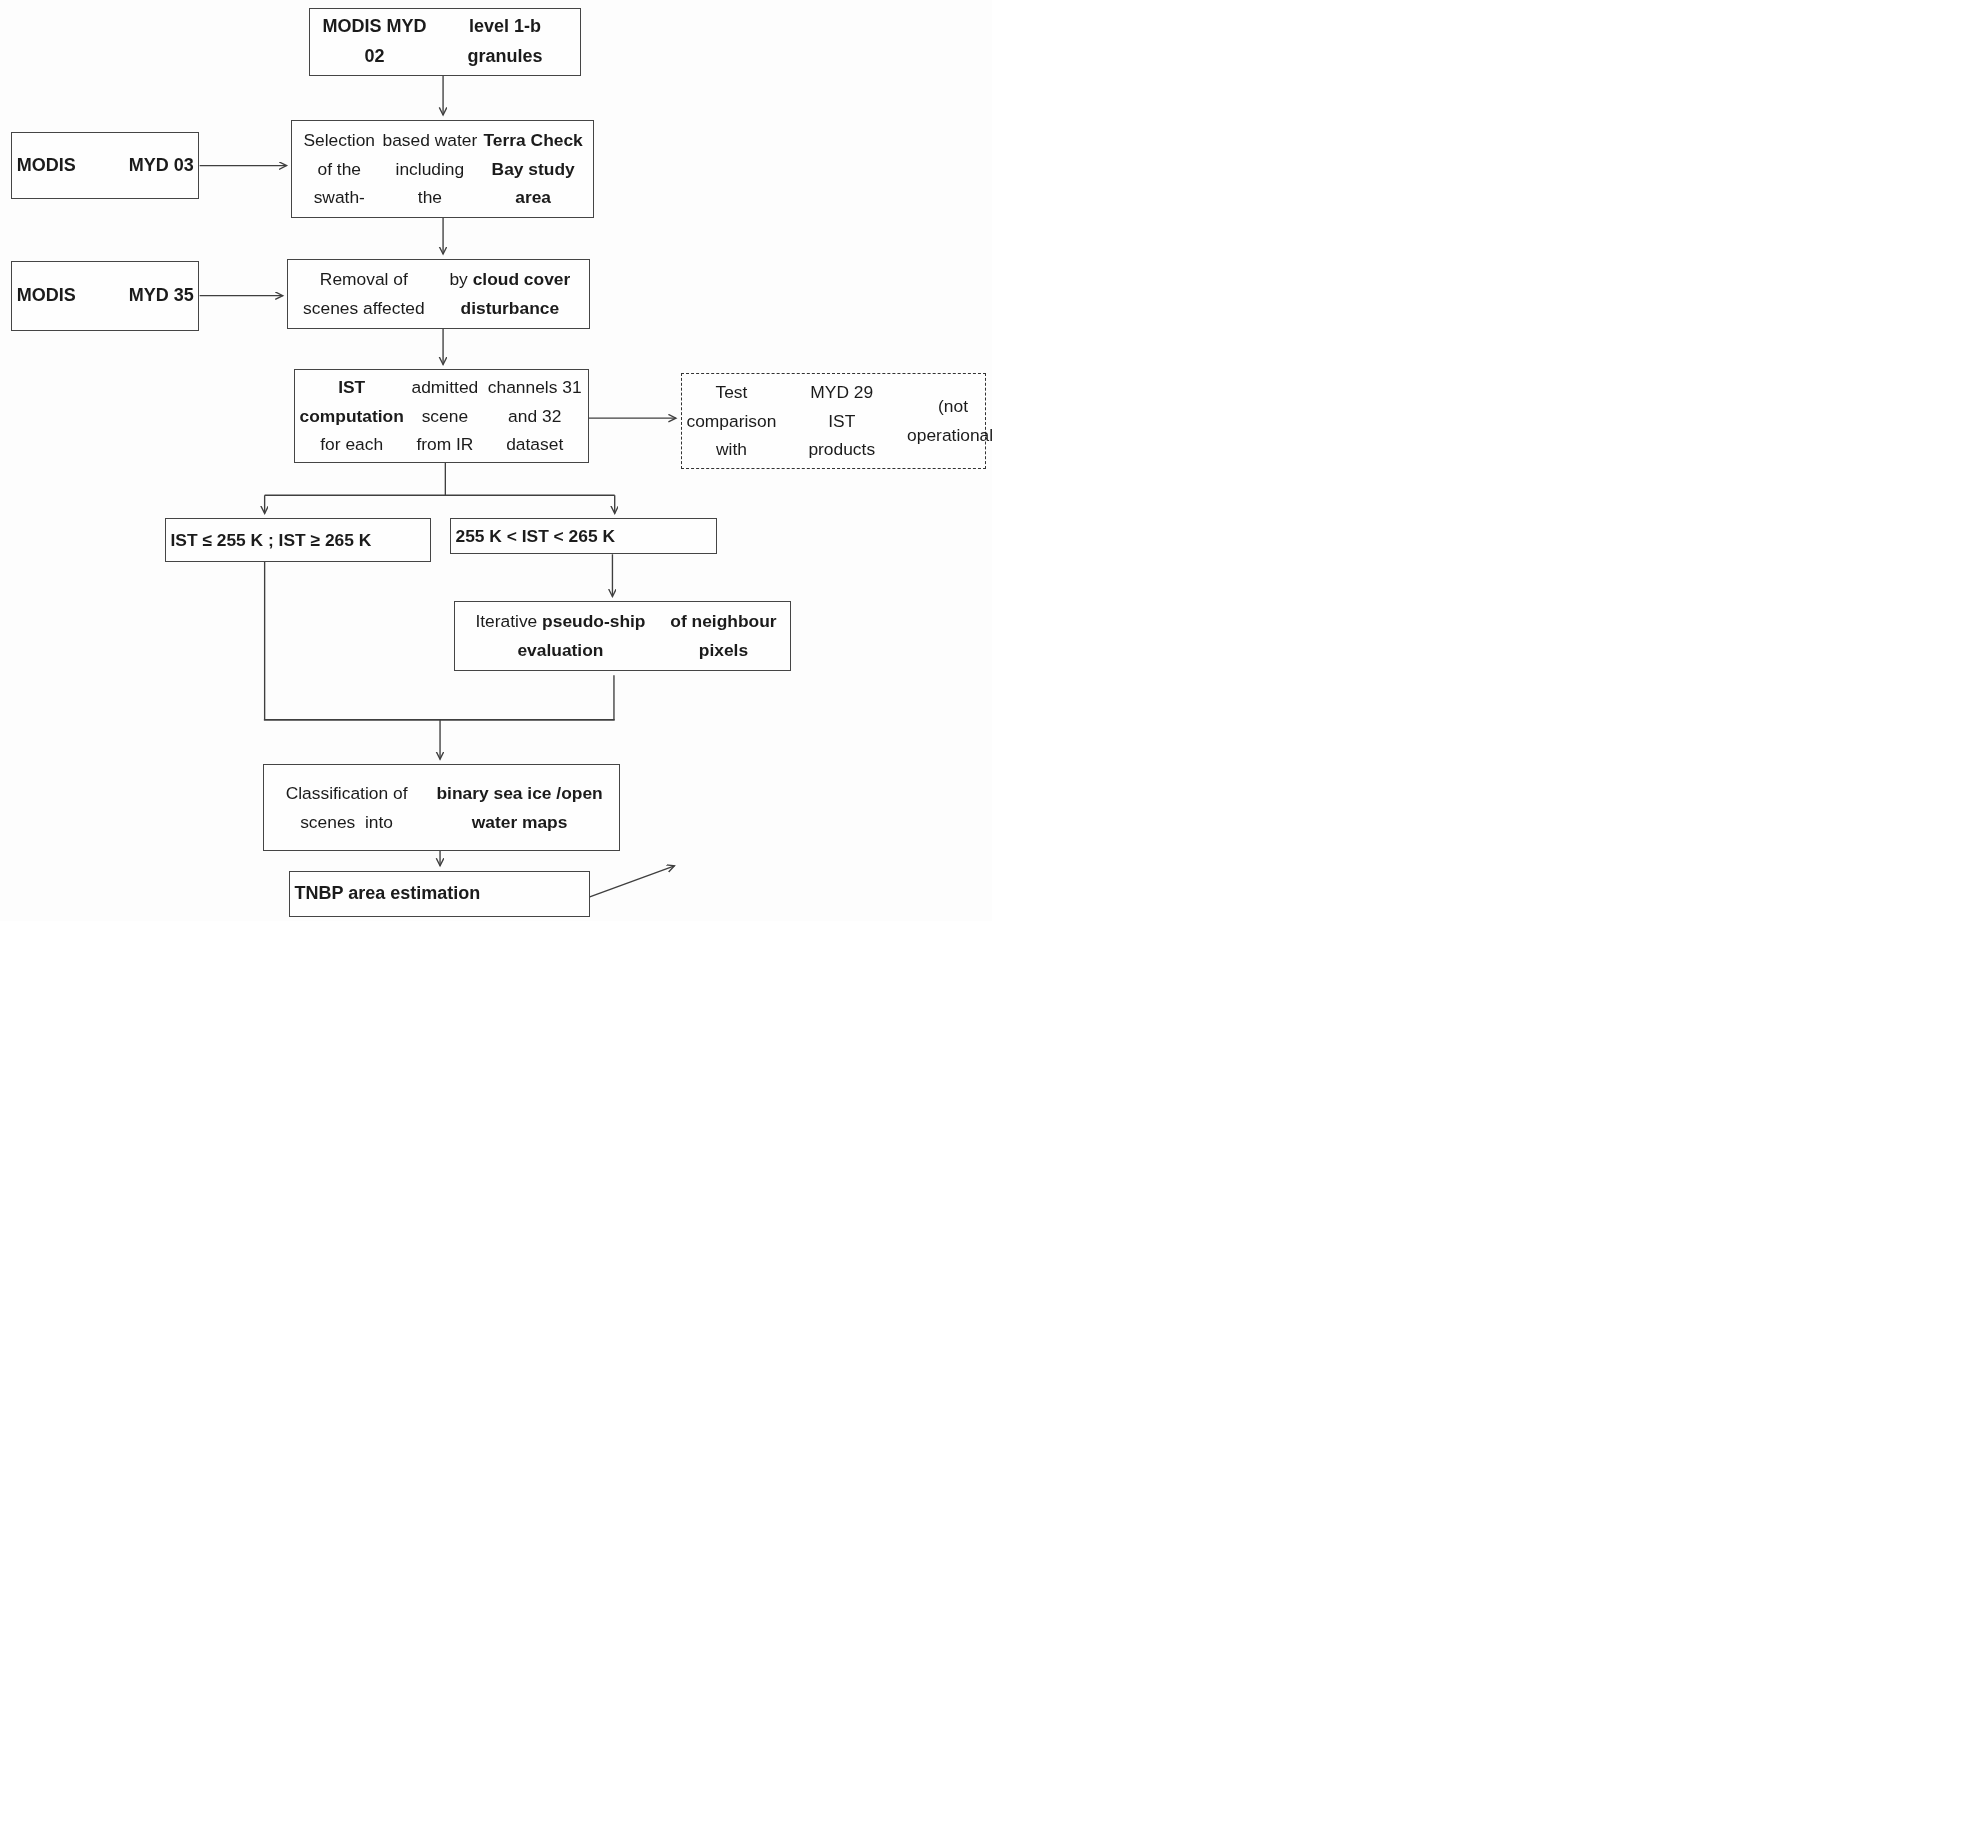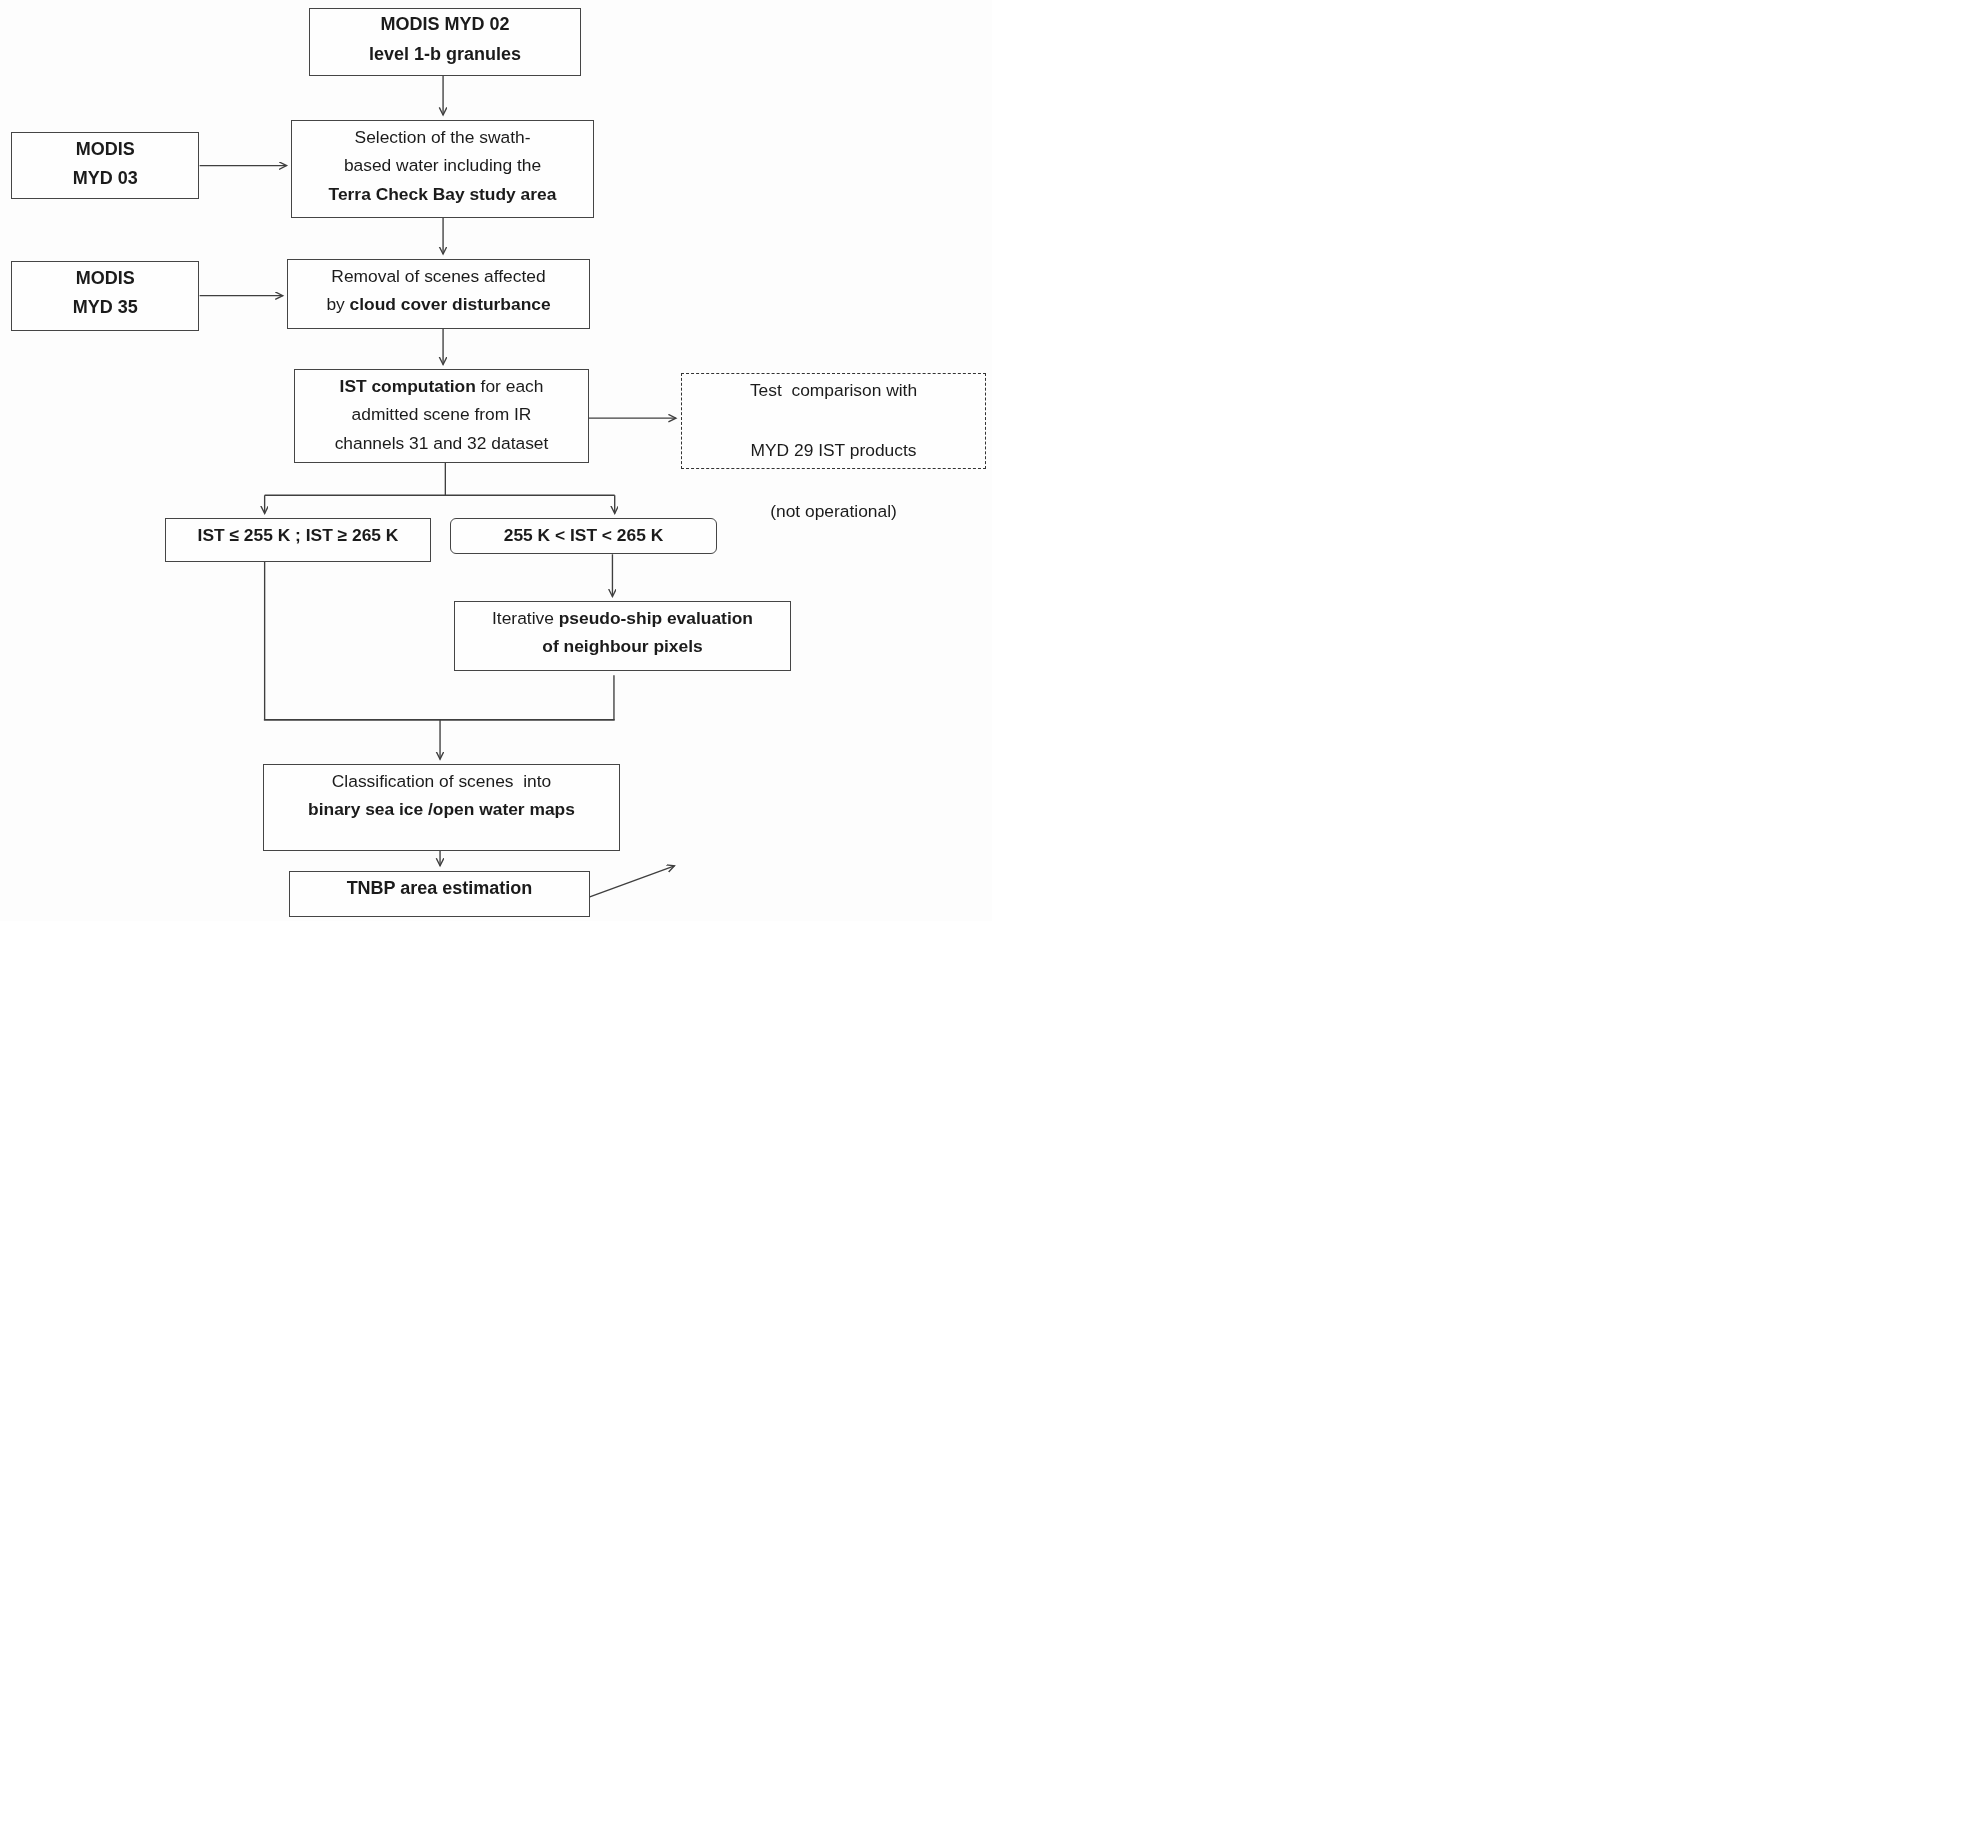--- a/index.html
+++ b/index.html
@@ -22,22 +22,22 @@
     width: 992px;
     height: 921px;
     pointer-events: none;
   }
   .node {
     position: absolute;
     box-sizing: border-box;
     background: #fefefe;
     border: 1.5px solid #454545;
     display: flex;
-    flex-direction: column;
-    justify-content: flex-start;
+    flex-direction: row;
+    justify-content: space-between;
     align-items: center;
     text-align: center;
     padding: 1.5px 4.5px;
   }
   .node.dashed {
     border: 1.5px dashed #333333;
   }
   .ln {
     white-space: pre-wrap;
     font-size: 17.4px;
@@ -119,21 +119,21 @@
   <div class="node dashed" style="left:681px; top:373px; width:305px; height:96px;gap:32px;">
     <div class="ln"><span>Test  comparison with</span></div>
     <div class="ln"><span>MYD 29 IST products</span></div>
     <div class="ln"><span>(not operational)</span></div>
   </div>
 
   <div class="node" style="left:165px; top:518px; width:266px; height:44px;">
     <div class="ln b"><span>IST ≤ 255 K ; IST ≥ 265 K</span></div>
   </div>
 
-  <div class="node" style="left:450px; top:518px; width:267px; height:36px;border-radius:6px;">
+  <div class="node" style="left:450px; top:518px; width:267px; height:36px;">
     <div class="ln b"><span>255 K &lt; IST &lt; 265 K</span></div>
   </div>
 
   <div class="node" style="left:263px; top:764px; width:357px; height:87px;">
     <div class="ln"><span>Classification of scenes  into</span></div>
     <div class="ln b"><span>binary sea ice /open water maps</span></div>
   </div>
 
   <div class="node" style="left:454px; top:601px; width:337px; height:70px;">
     <div class="ln"><span>Iterative </span><span class="b">pseudo-ship evaluation</span></div>

